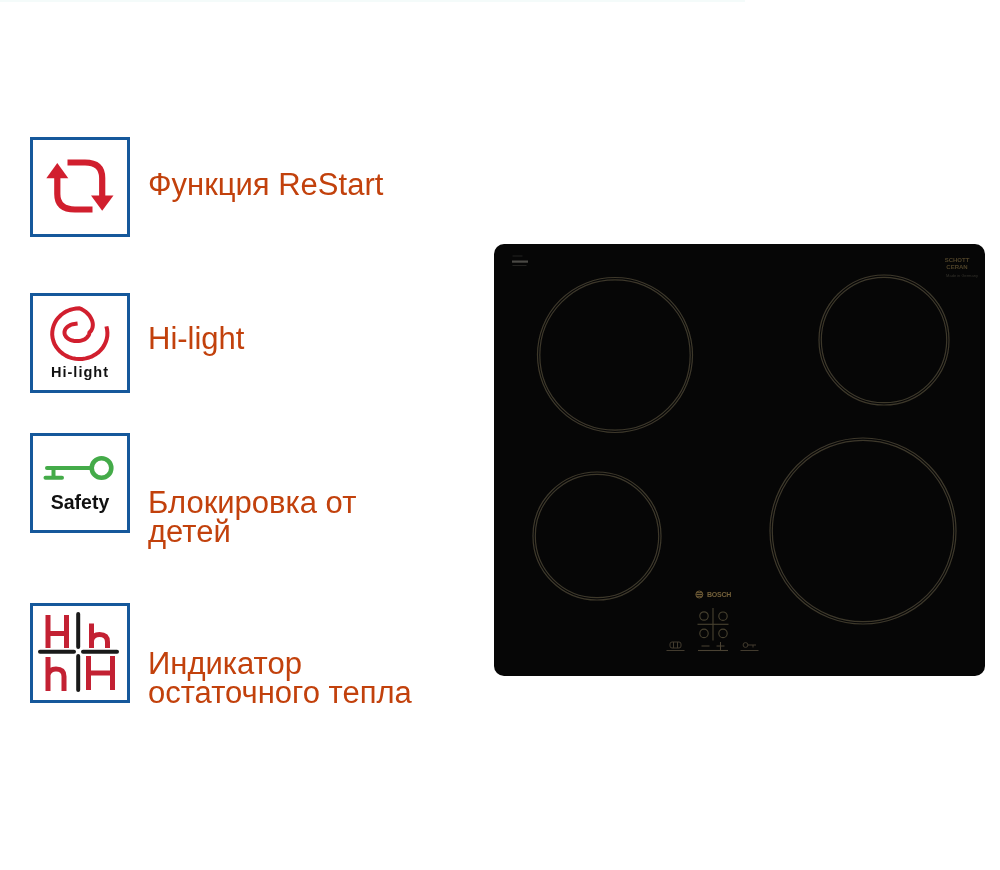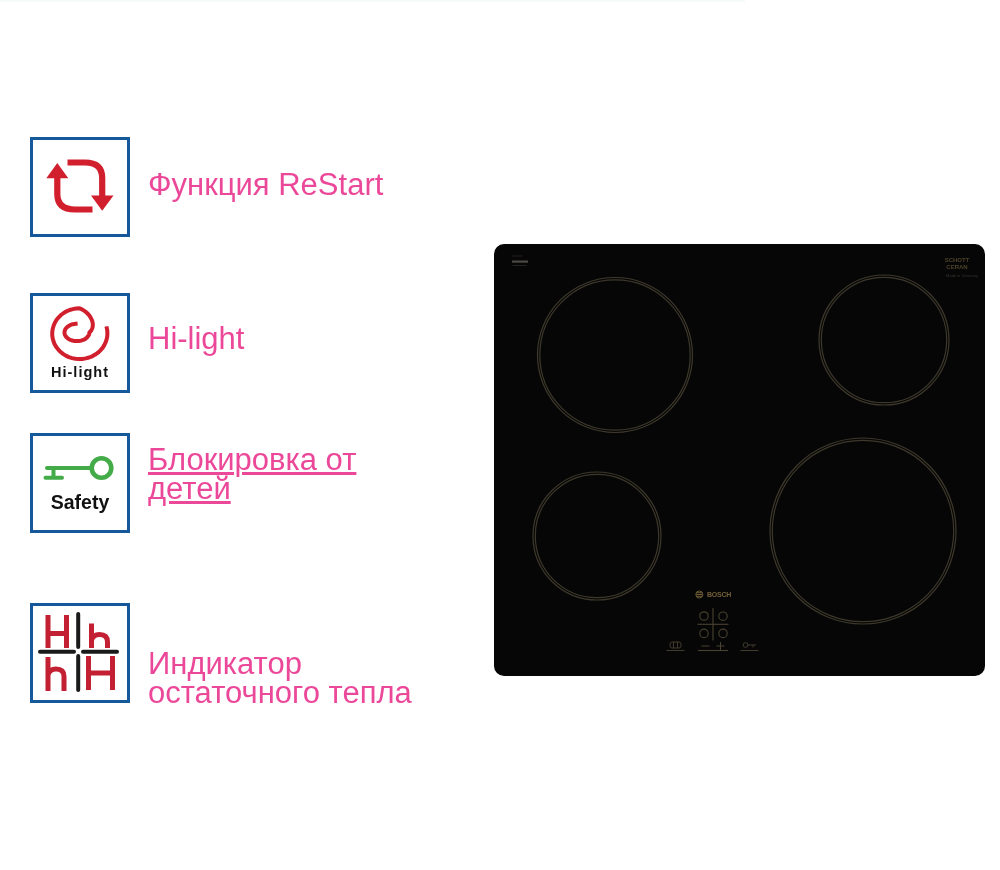--- a/index.html
+++ b/index.html
@@ -1,20 +1,20 @@
 <!DOCTYPE html>
 <html><head>
 <meta charset="utf-8">
 <style>
   html,body{margin:0;padding:0;}
   body{width:1000px;height:870px;background:#ffffff;position:relative;overflow:hidden;
        font-family:"Liberation Sans", sans-serif;}
   .topline{position:absolute;left:0;top:0;width:745px;height:2px;background:rgba(214,242,238,0.28);}
   .ibox{position:absolute;left:30px;width:94px;height:94px;border:3px solid #15589b;background:#fff;}
-  .lbl{position:absolute;left:148px;font-size:31px;line-height:28.5px;color:#ec4899;}
+  .lbl{position:absolute;left:148px;font-size:31px;line-height:28.5px;color:#c2410c;}
   .cook{position:absolute;left:494px;top:244px;width:491px;height:432px;background:#060606;border-radius:10px;}
 </style>
 </head>
 <body>
   <div class="topline"></div>
 
   <div class="ibox" style="top:137px;">
     <svg width="94" height="94" viewBox="3 3 94 94" xmlns="http://www.w3.org/2000/svg">
       <g fill="none" stroke="#d11f2e" stroke-width="6.2">
         <path d="M 37.5 25.5 L 55 25.5 Q 72.2 25.5 72.2 41 L 72.2 60"></path>
@@ -40,21 +40,21 @@
     <svg width="94" height="94" viewBox="3 3 94 94" xmlns="http://www.w3.org/2000/svg">
       <g fill="none" stroke="#44ab49" stroke-width="4">
         <circle cx="71.5" cy="35" r="9.8" stroke-width="4.6"></circle>
         <path d="M 17 35 L 61 35" stroke-linecap="round"></path>
         <path d="M 23.5 35 L 23.5 44"></path>
         <path d="M 15.5 44.8 L 32 44.8" stroke-linecap="round"></path>
       </g>
       <text x="50" y="75.5" text-anchor="middle" font-family="Liberation Sans, sans-serif" font-size="19.5" font-weight="bold" fill="#111">Safety</text>
     </svg>
   </div>
-  <div class="lbl" style="top:446px;text-decoration:underline;">Блокировка от<br>детей</div>
+  <div class="lbl" style="top:489px;">Блокировка от<br>детей</div>
 
   <div class="ibox" style="top:603px;">
     <svg width="94" height="94" viewBox="3 3 94 94" xmlns="http://www.w3.org/2000/svg">
       <g stroke="#1a1a1a" stroke-width="4" fill="none" stroke-linecap="round">
         <path d="M 48.2 11 L 48.2 44"></path>
         <path d="M 48.2 53 L 48.2 87"></path>
         <path d="M 10 48.8 L 44 48.8"></path>
         <path d="M 53 48.8 L 87 48.8"></path>
       </g>
       <g stroke="#c32133" stroke-width="5" fill="none">

